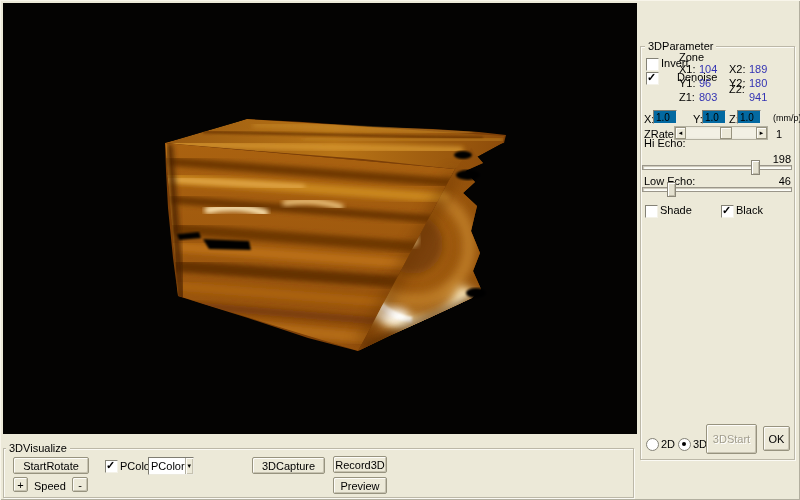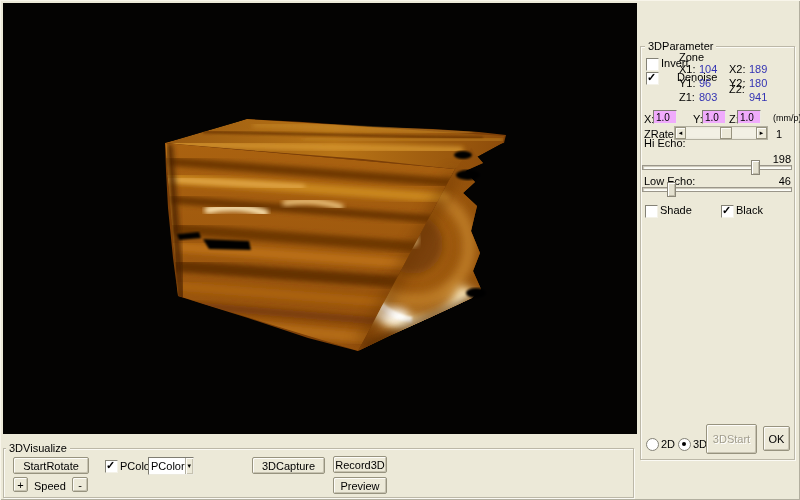--- a/index.html
+++ b/index.html
@@ -17,21 +17,21 @@
        background:#ece9d8;border:1px solid #97937f;border-radius:2px;
        box-shadow:inset 1px 1px 0 #fdfcf9, inset -1px -1px 0 #c6c2b0;
        font-family:inherit;font-size:11px;color:#000;cursor:default;}
   .btn.disabled{color:#a19d8d;text-shadow:1px 1px 0 #fff;}
   .check{position:absolute;width:11px;height:11px;background:#fff;
          border:1px solid;border-color:#848276 #f4f2e8 #f4f2e8 #848276;}
   .check.on::after{content:"✓";position:absolute;left:0px;top:-2px;font-size:11px;font-weight:bold;color:#000;}
   .radio{position:absolute;width:11px;height:11px;background:#fff;border-radius:50%;
          border:1px solid #848276;}
   .radio.on::after{content:"";position:absolute;left:3px;top:3px;width:4px;height:4px;border-radius:50%;background:#000;}
-  .field{position:absolute;background:#f0abfc;border:1px solid;border-color:#7f7d72 #eceadf #eceadf #7f7d72;
+  .field{position:absolute;background:#0369a1;border:1px solid;border-color:#7f7d72 #eceadf #eceadf #7f7d72;
          font-family:inherit;font-size:10px;padding:0 0 0 2px;margin:0;height:12px;}
   .slider-track{position:absolute;height:3px;background:#fdfdf8;border:1px solid #9a968a;
                 box-shadow:inset 1px 1px 1px #c9c5b5;}
   .slider-thumb{position:absolute;width:7px;height:13px;background:#e4e1d0;border:1px solid #8a8678;
                 box-shadow:inset 1px 1px 0 #fff, inset -1px -1px 0 #c0bcaa;}
   .scrollbar{position:absolute;background:#f2f0e4;border:1px solid #b3b0a0;box-shadow:inset 0 0 2px #d9d6c6;}
   .sb-arrow{position:absolute;top:0;width:11px;height:100%;background:#ece9d8;border:1px solid #97937f;
             box-sizing:border-box;display:flex;align-items:center;justify-content:center;
             font-size:6px;box-shadow:inset 1px 1px 0 #fdfcf9;}
   .sb-thumb{position:absolute;top:0;width:12px;height:100%;background:#ece9d8;border:1px solid #97937f;

